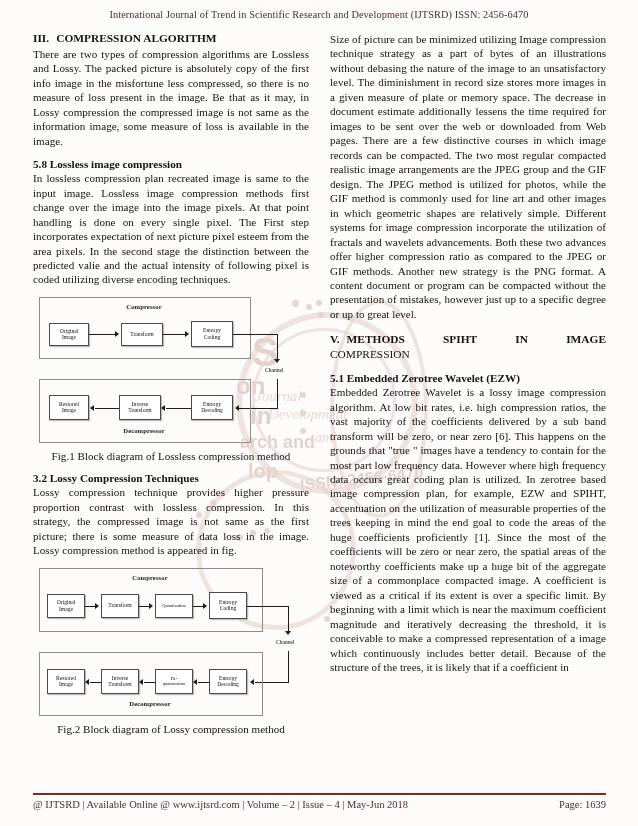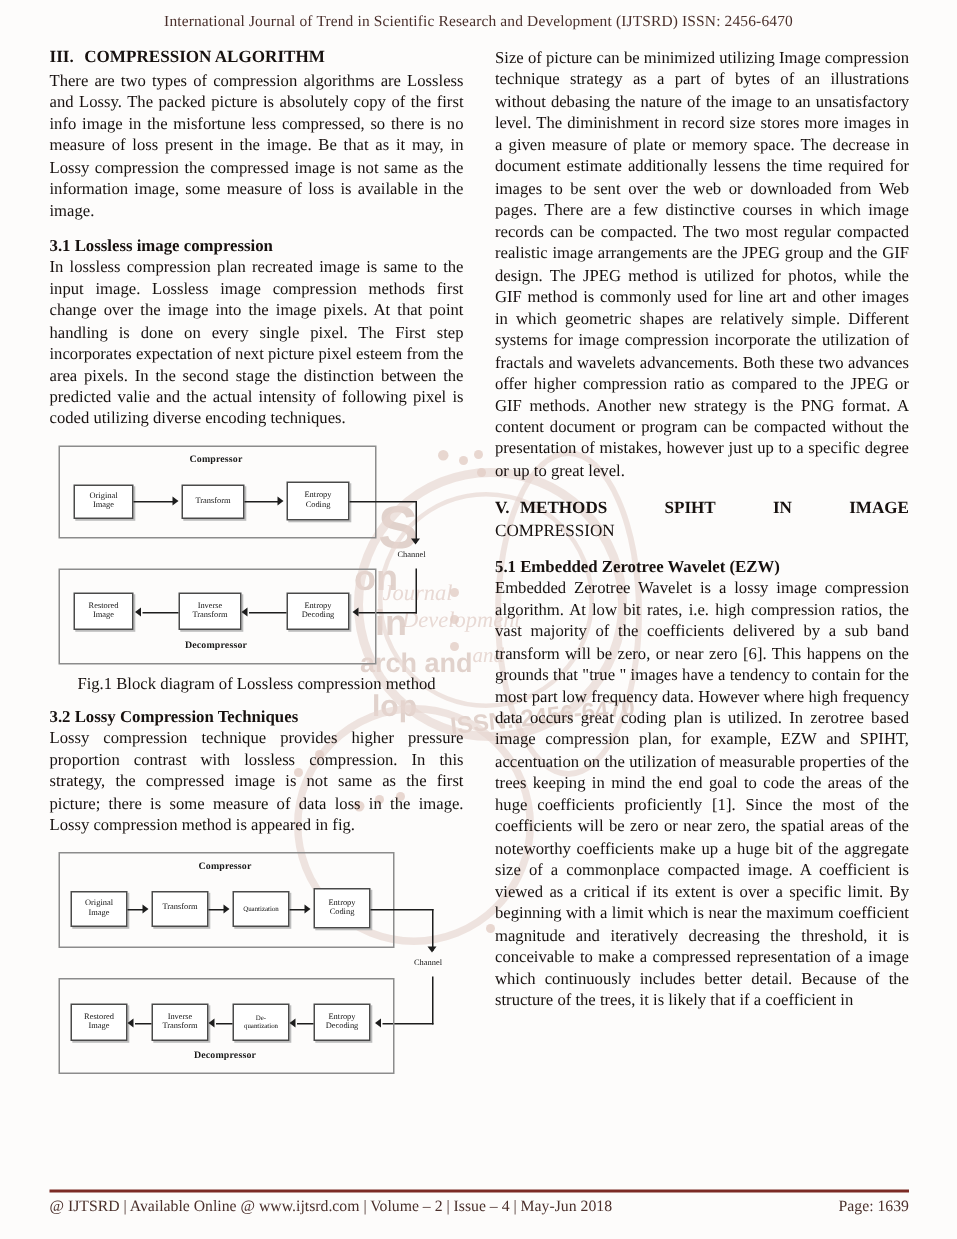--- a/index.html
+++ b/index.html
@@ -261,21 +261,21 @@
   <div id="cols">
 
     <div class="col left">
 
       <h2 class="sec">
         <span class="numeral">III.</span>
         <span class="headtext">COMPRESSION ALGORITHM</span>
       </h2>
       <p class="body">There are two types of compression algorithms are Lossless and Lossy. The packed picture is absolutely copy of the first info image in the misfortune less compressed, so there is no measure of loss present in the image. Be that as it may, in Lossy compression the compressed image is not same as the information image, some measure of loss is available in the image.</p>
 
-      <h3 class="sub">3.1 Lossless image compression</h3>
+      <h3 class="sub">5.8 Lossless image compression</h3>
       <p class="body">In lossless compression plan recreated image is same to the input image. Lossless image compression methods first change over the image into the image pixels. At that point handling is done on every single pixel. The First step incorporates expectation of next picture pixel esteem from the area pixels. In the second stage the distinction between the predicted valie and the actual intensity of following pixel is coded utilizing diverse encoding techniques.</p>
 
       <div class="figwrap">
         <div class="diagram dia1">
 
           <div class="panel" style="left:6px; top:2px; width:210px; height:60px;"></div>
           <div class="panel-title" style="left:6px; top:8px; width:210px;">Compressor</div>
 
           <div class="node" style="left:16px; top:28px; width:40px; height:23px;">Original<br>Image</div>
           <div class="node" style="left:88px; top:28px; width:42px; height:23px;">Transform</div>
@@ -346,20 +346,21 @@
           <div class="node sm" style="left:122px; top:103px; width:38px; height:25px;">De-<br>quantization</div>
           <div class="node" style="left:176px; top:103px; width:38px; height:25px;">Entropy<br>Decoding</div>
 
           <div class="wire h" style="left:57px; top:116px; width:11px;"></div>
           <div class="arrow l" style="left:52px; top:113px;"></div>
           <div class="wire h" style="left:111px; top:116px; width:11px;"></div>
           <div class="arrow l" style="left:106px; top:113px;"></div>
           <div class="wire h" style="left:165px; top:116px; width:11px;"></div>
           <div class="arrow l" style="left:160px; top:113px;"></div>
         </div>
+        <div class="figcap">Fig.2 Block diagram of Lossy compression method</div>
       </div>
 
     </div>
 
     <div class="col right">
 
       <p class="body">Size of picture can be minimized utilizing Image compression technique strategy as a part of bytes of an illustrations without debasing the nature of the image to an unsatisfactory level. The diminishment in record size stores more images in a given measure of plate or memory space. The decrease in document estimate additionally lessens the time required for images to be sent over the web or downloaded from Web pages. There are a few distinctive courses in which image records can be compacted. The two most regular compacted realistic image arrangements are the JPEG group and the GIF design. The JPEG method is utilized for photos, while the GIF method is commonly used for line art and other images in which geometric shapes are relatively simple.   Different systems for image compression incorporate the utilization of fractals and wavelets advancements. Both these two advances offer higher compression ratio as compared to the JPEG or GIF methods. Another new strategy is the PNG format. A content document or program can be compacted without the presentation of mistakes, however just up to a specific degree or up to great level.</p>
 
       <h2 class="sec justified" style="margin-top:12px;">
         <span class="numeral">V.</span>

